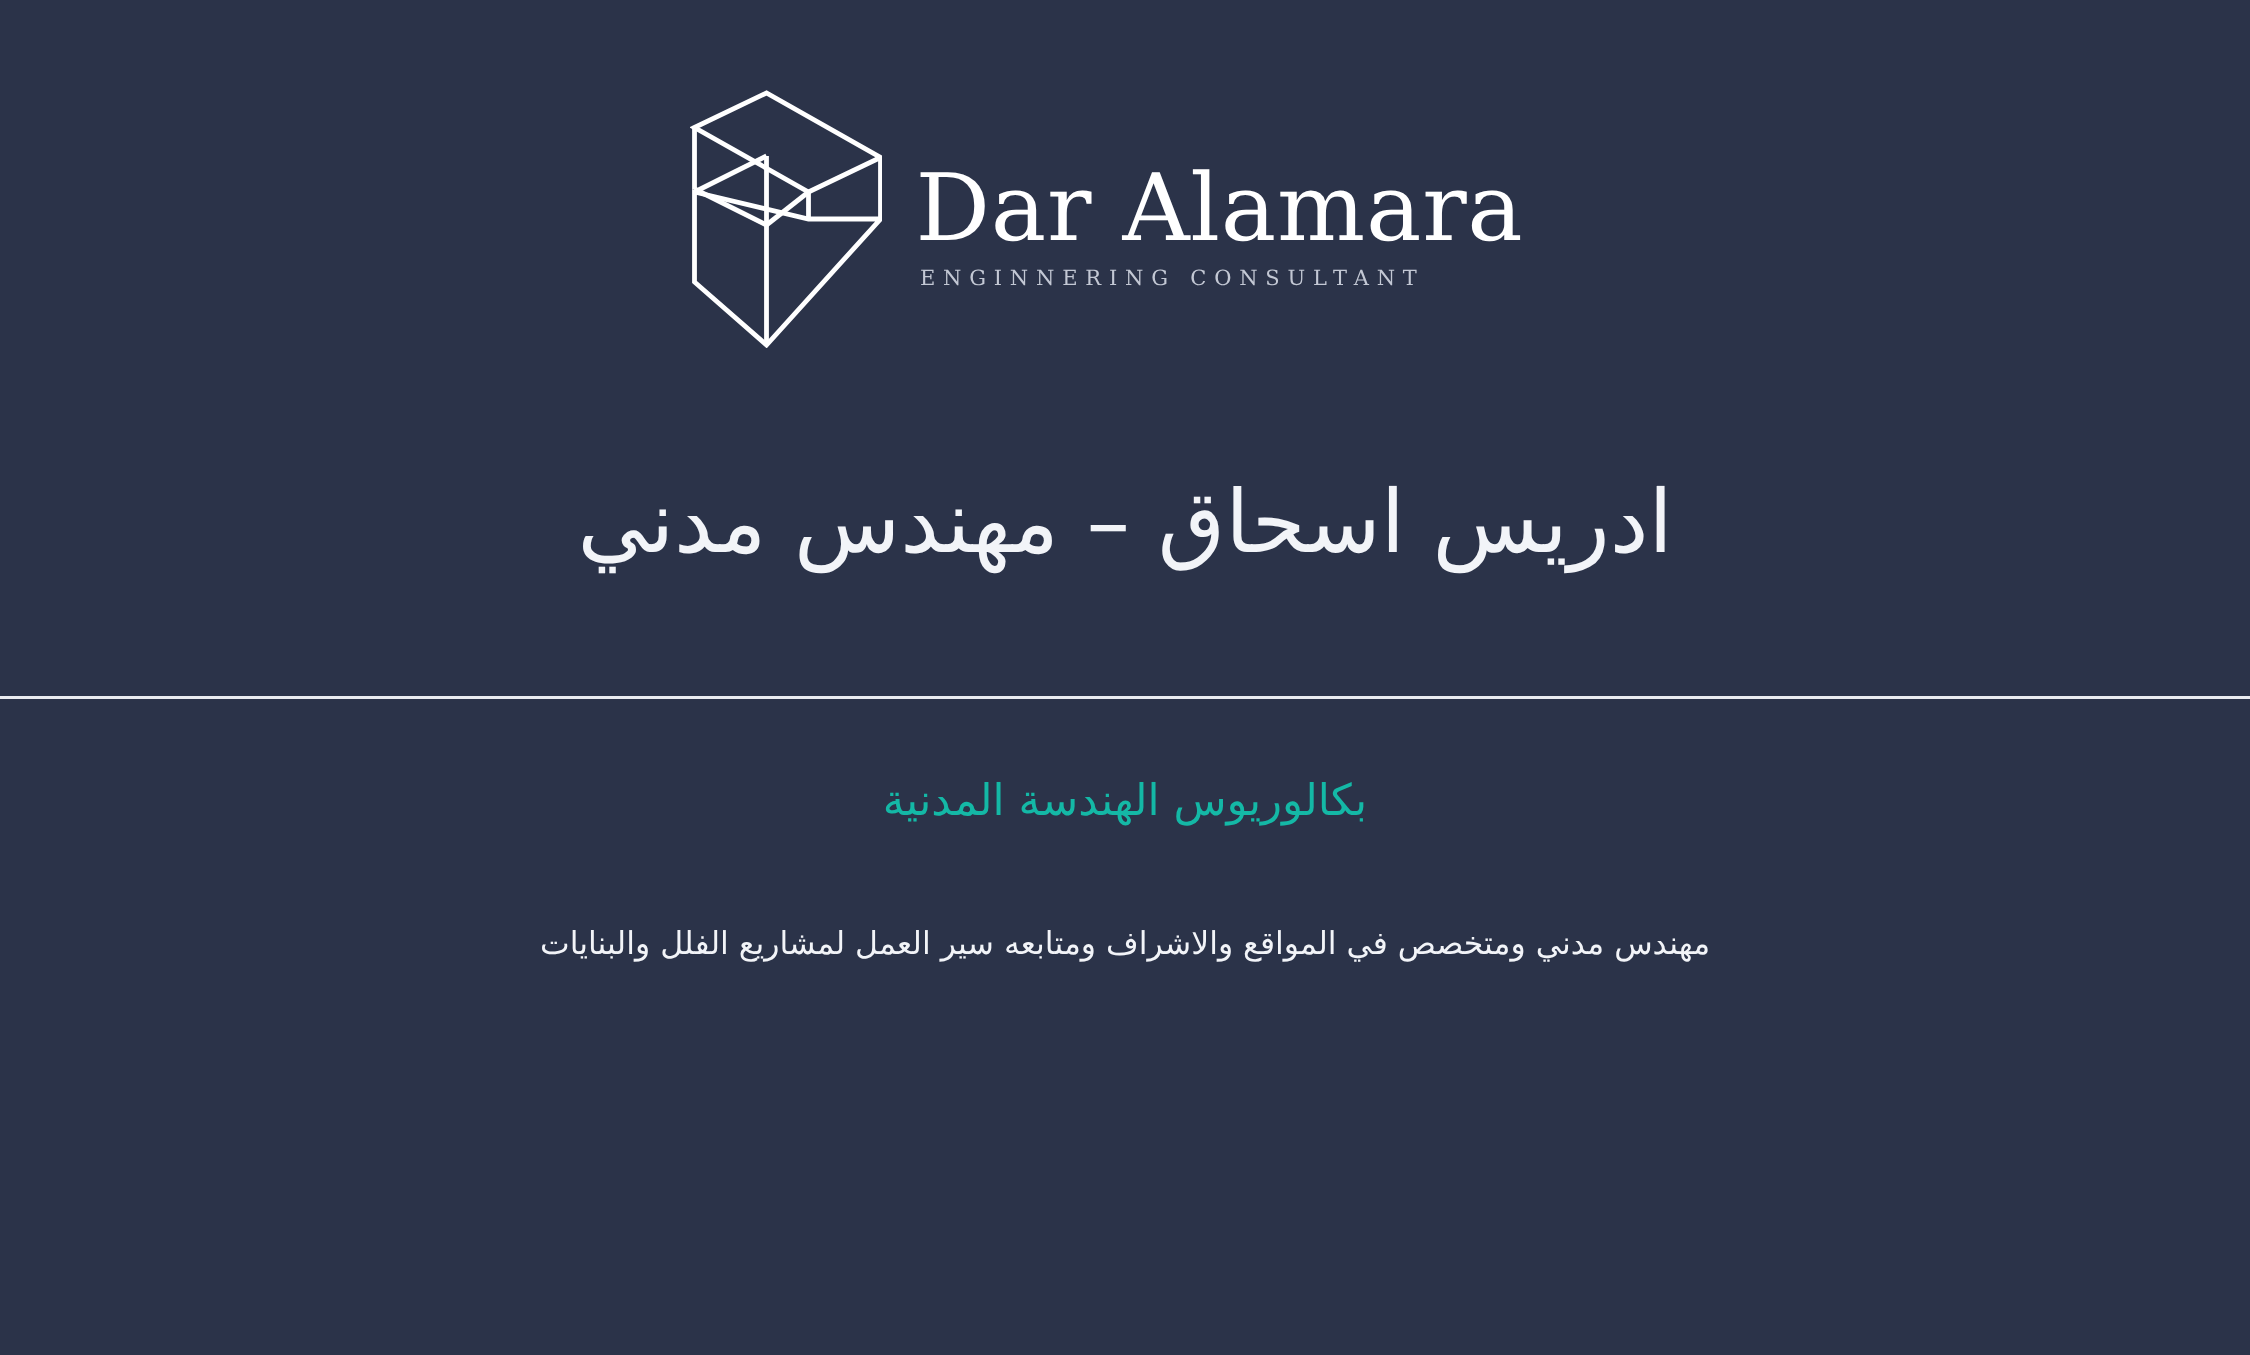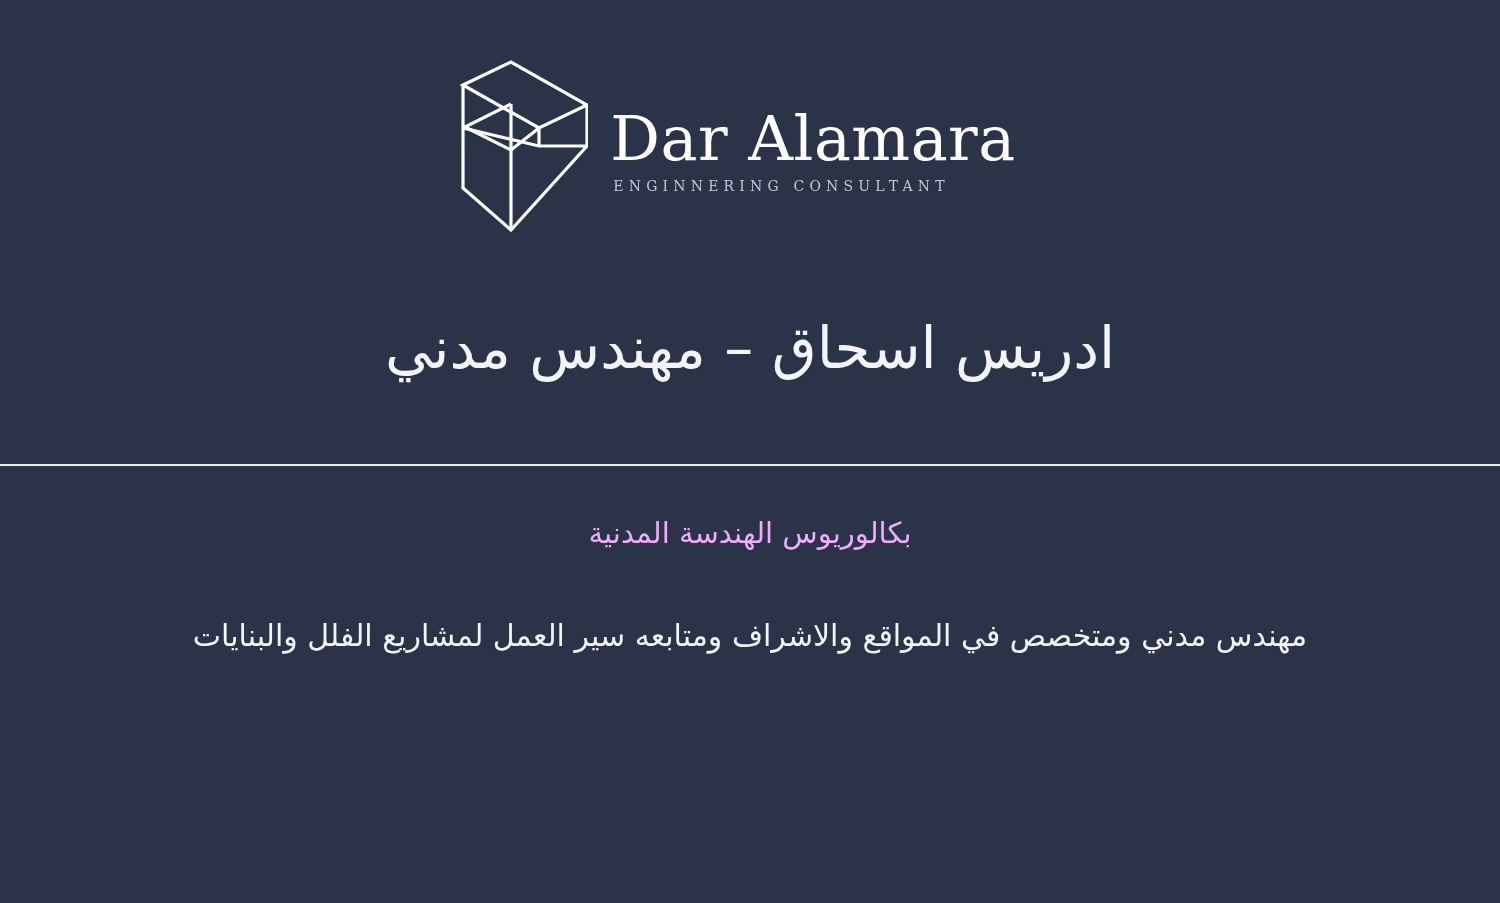--- a/index.html
+++ b/index.html
@@ -119,31 +119,31 @@
     flex-direction: column;
     align-items: center;
     padding: 0 28px;
     box-sizing: border-box;
   }
   .degree-line {
     font-family: "DejaVu Sans", "Liberation Sans", sans-serif;
     font-weight: 400;
     font-size: 29px;
     line-height: 1.4;
-    color: #f0abfc;
+    color: #14b8a6;
     text-align: right;
     direction: rtl;
     margin: 0;
     padding-top: 47px;
     white-space: nowrap;
   }
   .description-line {
     font-family: "DejaVu Sans", "Liberation Sans", sans-serif;
     font-weight: 400;
-    font-size: 30px;
+    font-size: 21px;
     line-height: 1.45;
     color: #f2f4f8;
     text-align: center;
     direction: rtl;
     margin: 0;
     padding-top: 60px;
     white-space: nowrap;
   }
   .spacer-bottom {
     flex: 1 1 auto;

